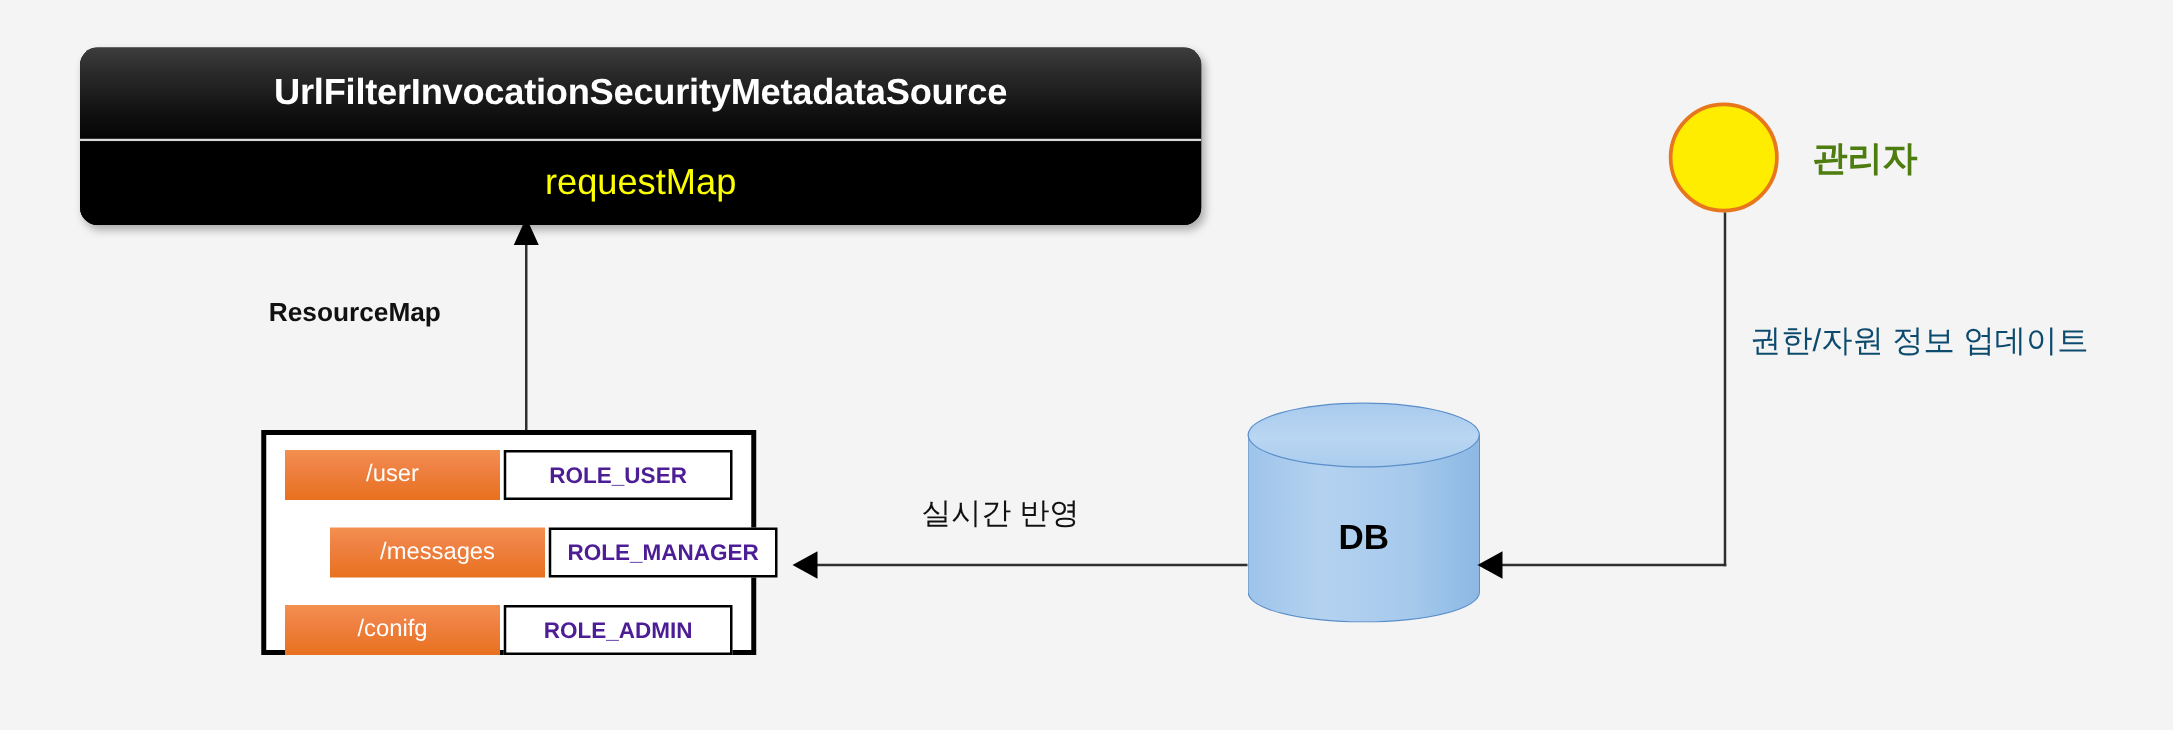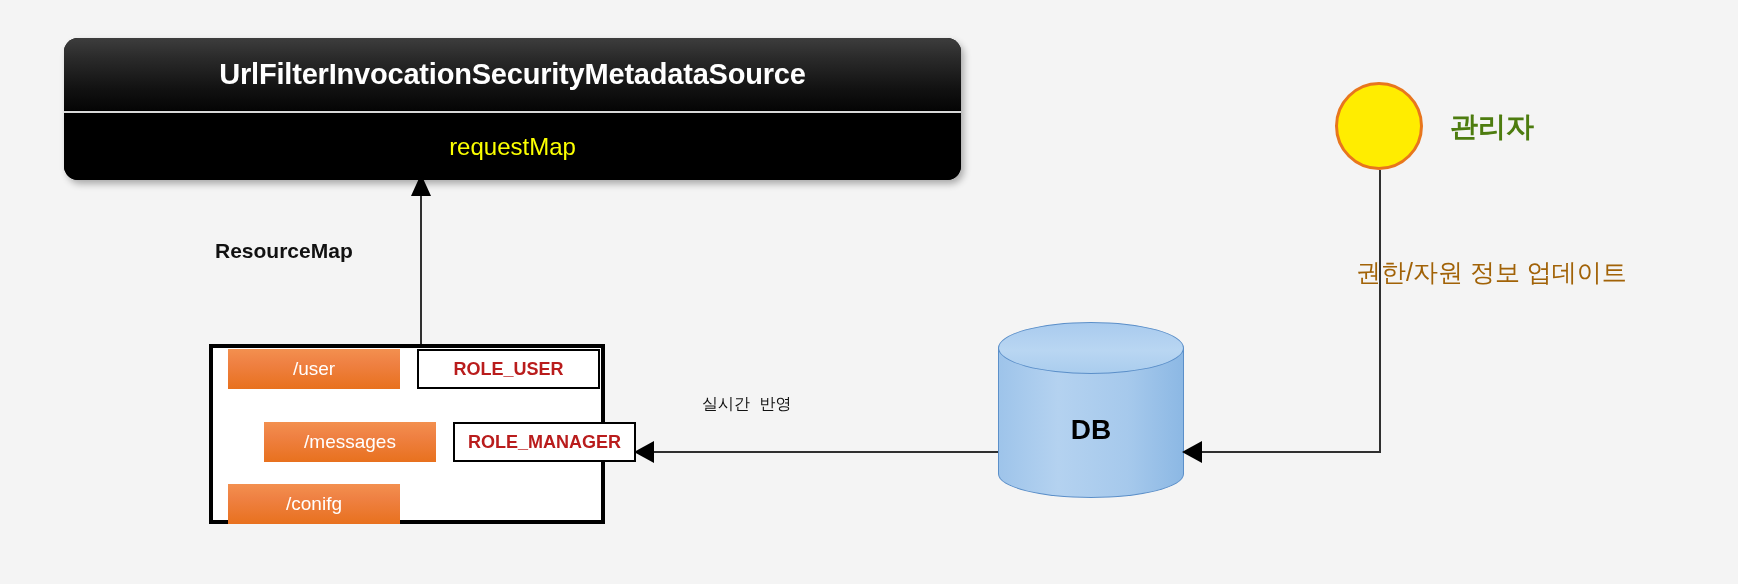--- a/index.html
+++ b/index.html
@@ -63,21 +63,21 @@
     top: 75px;
     width: 100%;
     height: 67px;
     background: #000000;
     display: flex;
     align-items: center;
     justify-content: center;
   }
   .class-box-field {
     color: #fbff00;
-    font-size: 24px;
+    font-size: 29px;
     font-weight: normal;
     white-space: nowrap;
   }
 
   
   .resourcemap-label {
     position: absolute;
     left: 215px;
     top: 239px;
     font-size: 21px;
@@ -97,47 +97,47 @@
     background: #ffffff;
     box-sizing: content-box;
   }
   .res-row {
     position: absolute;
     left: 15px;
     display: flex;
     align-items: stretch;
     height: 40px;
   }
-  .res-row-0 { top: 1px; }
+  .res-row-0 { top: 12px; }
   .res-row-1 { top: 74px; padding-left: 36px; }
   .res-row-2 { top: 136px; }
 
   .res-key {
     width: 172px;
     background: linear-gradient(to bottom, #f3904f 0%, #ef8143 35%, #e8711e 100%);
     display: flex;
     align-items: center;
     justify-content: center;
     color: #ffffff;
     font-size: 19px;
     white-space: nowrap;
   }
   .res-val {
     width: 183px;
     border: 2.5px solid #000000;
     background: #ffffff;
     display: flex;
     align-items: center;
     justify-content: center;
-    color: #b91c1c;
+    color: #4c1d95;
     font-size: 18px;
     font-weight: bold;
     box-sizing: border-box;
     white-space: nowrap;
-    margin-left: 17px;
+    margin-left: 3px;
     text-align: right;
   }
 
   
   .arrow-up-line {
     position: absolute;
     left: 420px;
     top: 192px;
     width: 2px;
     height: 153px;
@@ -211,26 +211,25 @@
     left: 634px;
     top: 441px;
     width: 0;
     height: 0;
     border-top: 11px solid transparent;
     border-bottom: 11px solid transparent;
     border-right: 20px solid #000000;
   }
   .label-realtime {
     position: absolute;
-    left: 702px;
+    left: 737px;
     top: 394px;
-    font-size: 16px;
+    font-size: 24px;
     color: #111111;
     white-space: nowrap;
-    font-family: Liberation Mono, monospace;
   }
 
   
   .actor-circle {
     position: absolute;
     left: 1335px;
     top: 82px;
     width: 88px;
     height: 88px;
     border-radius: 50%;
@@ -270,24 +269,24 @@
     left: 1182px;
     top: 441px;
     width: 0;
     height: 0;
     border-top: 11px solid transparent;
     border-bottom: 11px solid transparent;
     border-right: 20px solid #000000;
   }
   .label-update {
     position: absolute;
-    left: 1356px;
+    left: 1400px;
     top: 256px;
     font-size: 25px;
-    color: #a16207;
+    color: #0c4a6e;
     white-space: nowrap;
   }
 </style>
 </head>
 <body>
 
 <div id="canvas">
 
   <div class="class-box">
     <div class="class-box-header">
@@ -308,20 +307,21 @@
     <div class="res-row res-row-0">
       <div class="res-key">/user</div>
       <div class="res-val">ROLE_USER</div>
     </div>
     <div class="res-row res-row-1">
       <div class="res-key">/messages</div>
       <div class="res-val">ROLE_MANAGER</div>
     </div>
     <div class="res-row res-row-2">
       <div class="res-key">/conifg</div>
+      <div class="res-val">ROLE_ADMIN</div>
     </div>
   </div>
 
   <div class="arrow-left-line"></div>
   <div class="arrow-left-head"></div>
   <div class="label-realtime">실시간 반영</div>
 
   <div class="db-cylinder">
     <div class="db-body"></div>
     <div class="db-top"></div>

